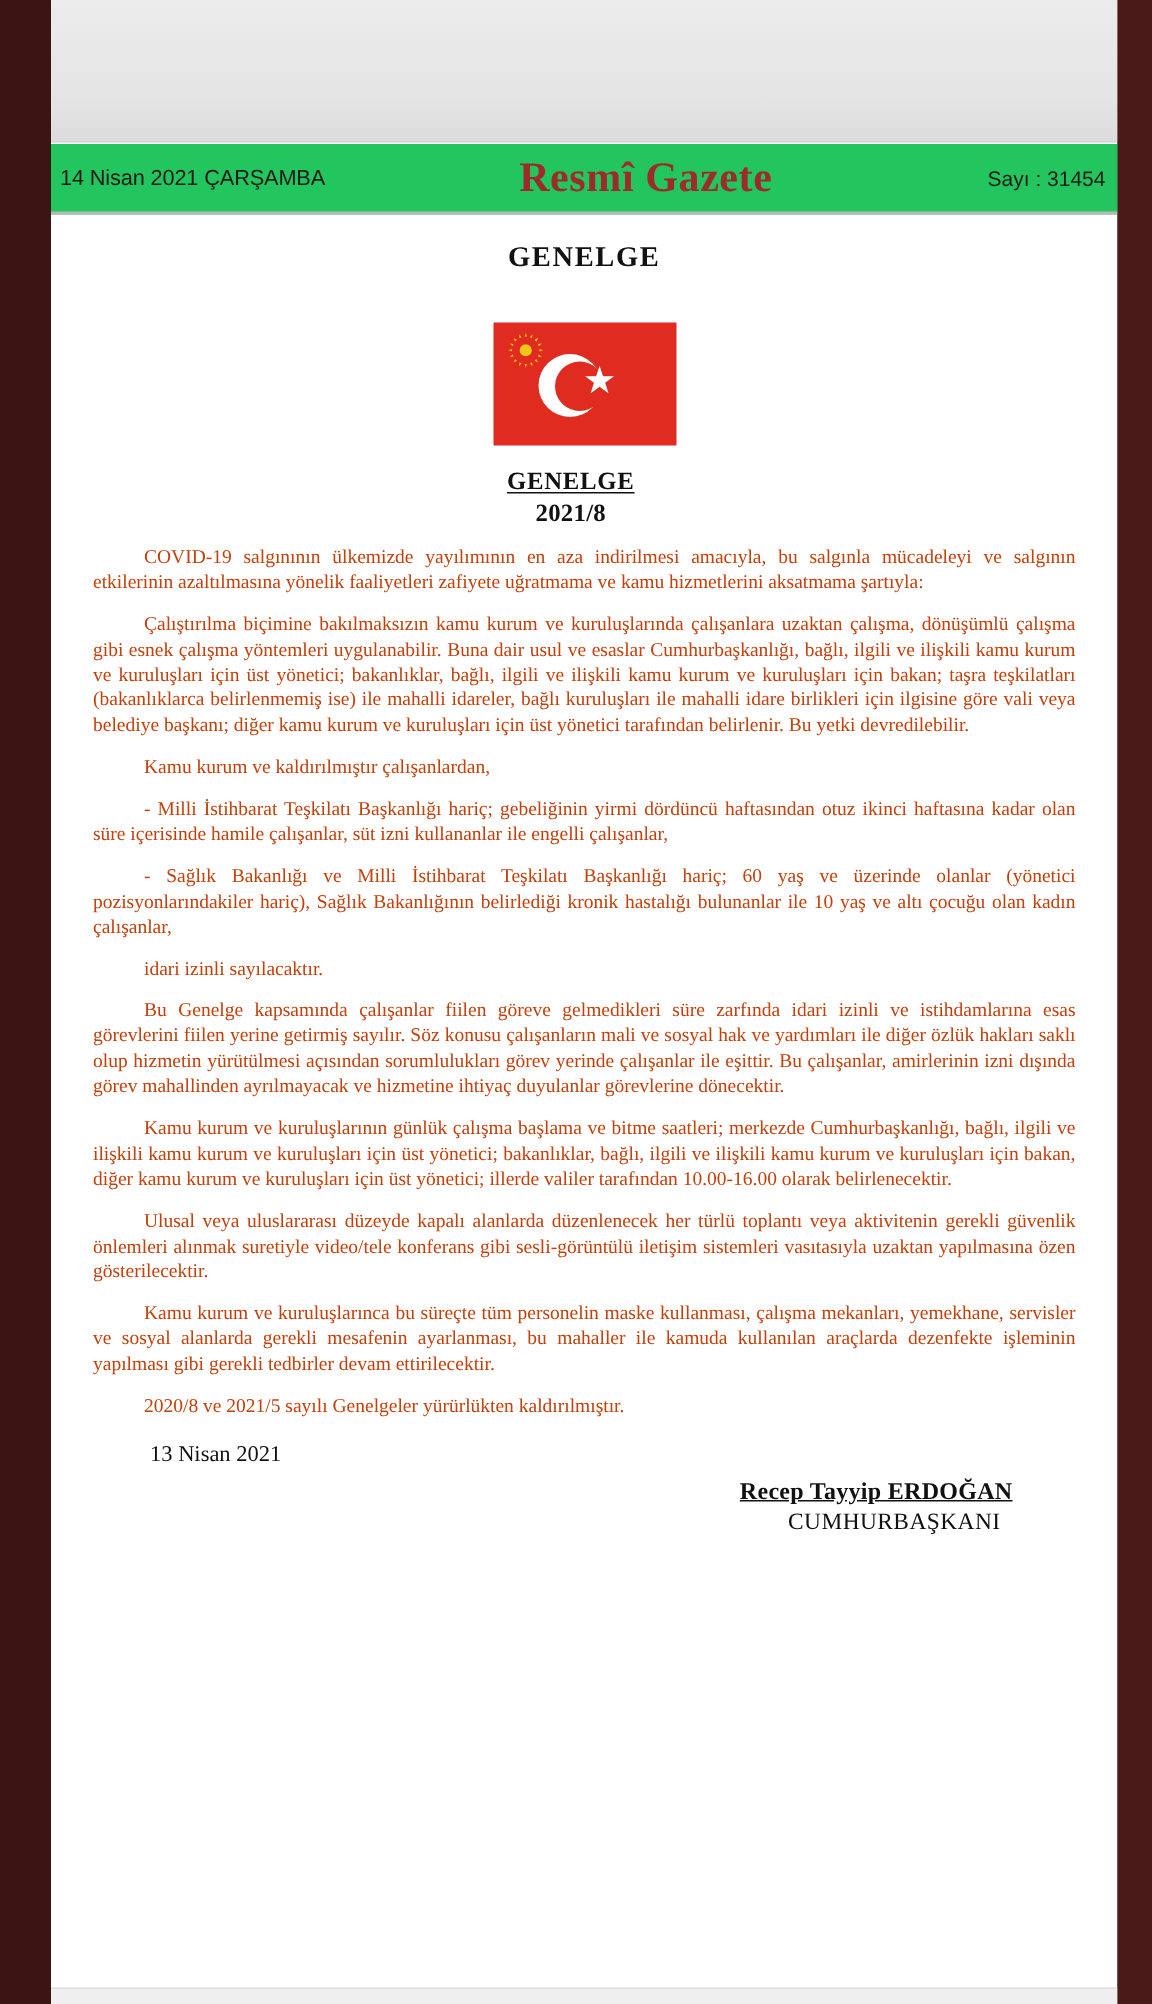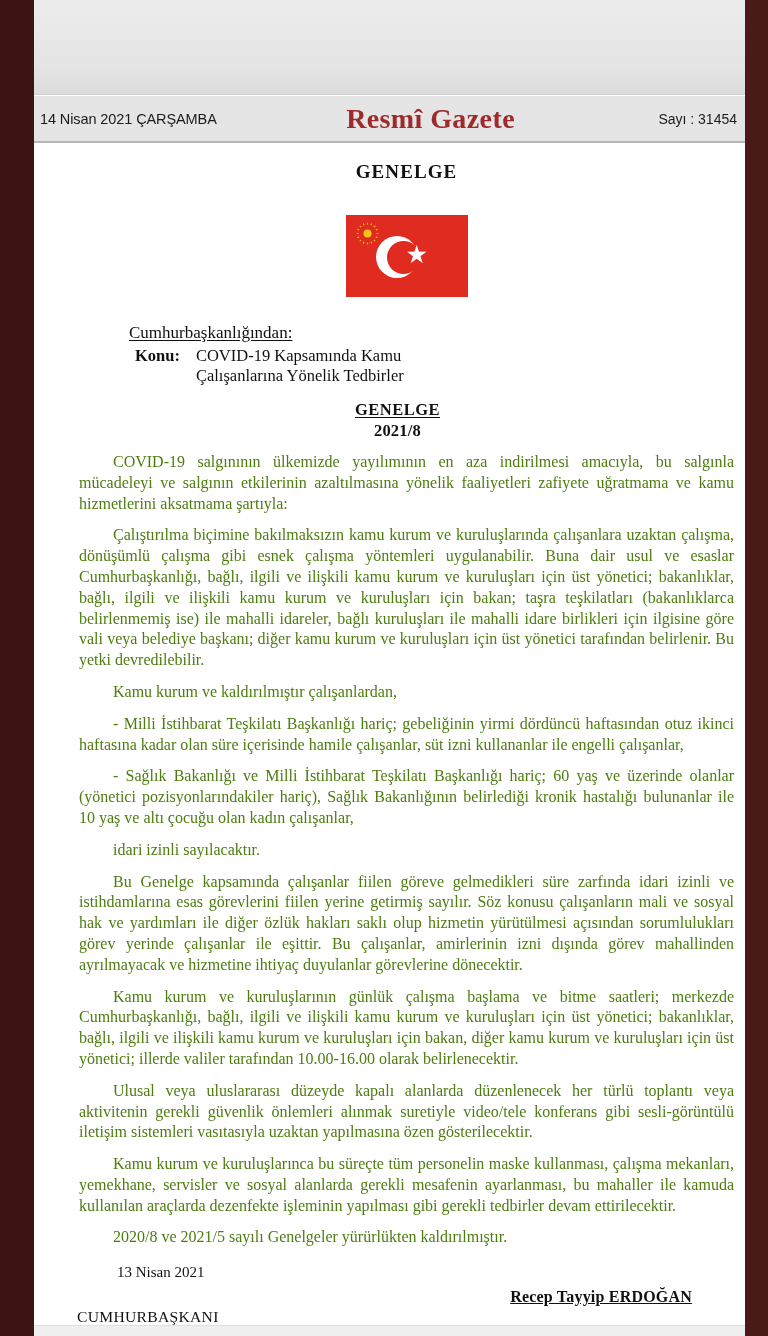--- a/index.html
+++ b/index.html
@@ -52,21 +52,21 @@
     width: 711px; height: 11px;
     background: #efefef;
     border-top: 1px solid #e0e0e0;
   }
 
   
   .header {
     position: absolute;
     left: 0; top: 96px;
     width: 711px; height: 47px;
-    background: #e5e5e5;
+    background: #22c55e;
     border-bottom: 2px solid #b8b8b8;
     display: flex;
     align-items: center;
     padding: 0 8px 0 6px;
   }
   .hdr-date {
     font-family: "Liberation Sans", sans-serif;
     font-size: 14.5px;
     color: #1b1b1b;
     letter-spacing: -0.1px;
@@ -87,21 +87,21 @@
     font-family: "Liberation Sans", sans-serif;
     font-size: 14px;
     color: #1b1b1b;
     white-space: nowrap;
     flex: 0 0 auto;
   }
 
   
   .doc {
     position: absolute;
-    left: 17px; top: 143px;
+    left: 0; top: 143px;
     width: 711px;
     padding: 0 26px;
   }
 
   .title-genelge {
     text-align: center;
     font-size: 19px;
     font-weight: 700;
     letter-spacing: 1.1px;
     color: #111;
@@ -192,23 +192,23 @@
     display: block;
     margin-top: 1px;
     letter-spacing: 0.2px;
     text-align: center;
   }
 
   
   .para {
     text-align: justify;
     text-justify: inter-word;
-    font-size: 16px;
+    font-size: 13px;
     line-height: 1.30;
-    color: #4d7c0f;
+    color: #c2410c;
     margin-top: 11px;
     text-indent: 34px;
     padding: 0 2px;
   }
 
   .closing {
     font-size: 15.6px;
     line-height: 1.30;
     color: #111;
     margin-top: 13px;
@@ -227,20 +227,21 @@
     text-align: right;
     font-size: 16px;
     font-weight: 700;
     color: #111;
     margin-top: 7px;
     padding-right: 44px;
     letter-spacing: 0.2px;
     text-decoration: underline;
   }
   .sig-role {
+    text-align: right;
     font-size: 15.6px;
     color: #111;
     margin-top: 2px;
     padding-right: 52px;
     letter-spacing: 0.3px;
   }
 </style>
 </head>
 <body>
 
@@ -285,30 +286,20 @@
               <polygon points="20,1.5 21.3,5.4 18.7,5.4" transform="rotate(337.5 20 20)"></polygon>
               <polygon points="20,1.5 21.3,5.4 18.7,5.4" transform="rotate(22.5 20 20)"></polygon>
             </g>
           </g>
         </svg>
         <div class="crescent"></div>
         <div class="star">★</div>
       </div>
     </div>
 
-    <div class="subject-block">
-      <div class="subject-from">Cumhurbaşkanlığından:</div>
-      <div class="subject-row">
-        <div class="subject-key">Konu:</div>
-        <div class="subject-val">
-          <div>COVID-19 Kapsamında Kamu</div>
-          <div>Çalışanlarına Yönelik Tedbirler</div>
-        </div>
-      </div>
-    </div>
 
     <div class="genelge2">
       <span class="u">GENELGE</span>
       <span class="num">2021/8</span>
     </div>
 
     <p class="para">COVID-19 salgınının ülkemizde yayılımının en aza indirilmesi amacıyla, bu salgınla mücadeleyi ve salgının etkilerinin azaltılmasına yönelik faaliyetleri zafiyete uğratmama ve kamu hizmetlerini aksatmama şartıyla:</p>
     <p class="para">Çalıştırılma biçimine bakılmaksızın kamu kurum ve kuruluşlarında çalışanlara uzaktan çalışma, dönüşümlü çalışma gibi esnek çalışma yöntemleri uygulanabilir. Buna dair usul ve esaslar Cumhurbaşkanlığı, bağlı, ilgili ve ilişkili kamu kurum ve kuruluşları için üst yönetici; bakanlıklar, bağlı, ilgili ve ilişkili kamu kurum ve kuruluşları için bakan; taşra teşkilatları (bakanlıklarca belirlenmemiş ise) ile mahalli idareler, bağlı kuruluşları ile mahalli idare birlikleri için ilgisine göre vali veya belediye başkanı; diğer kamu kurum ve kuruluşları için üst yönetici tarafından belirlenir. Bu yetki devredilebilir.</p>
     <p class="para">Kamu kurum ve kaldırılmıştır çalışanlardan,</p>
     <p class="para">- Milli İstihbarat Teşkilatı Başkanlığı hariç; gebeliğinin yirmi dördüncü haftasından otuz ikinci haftasına kadar olan süre içerisinde hamile çalışanlar, süt izni kullananlar ile engelli çalışanlar,</p>

